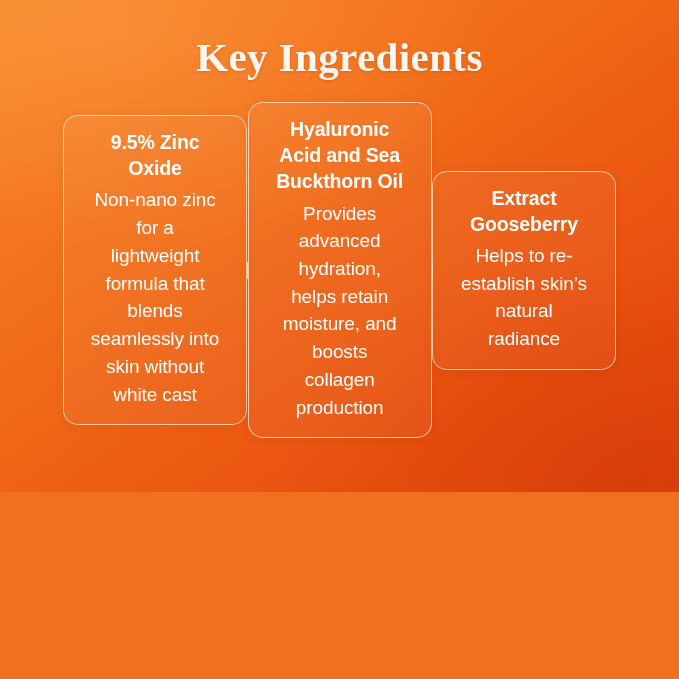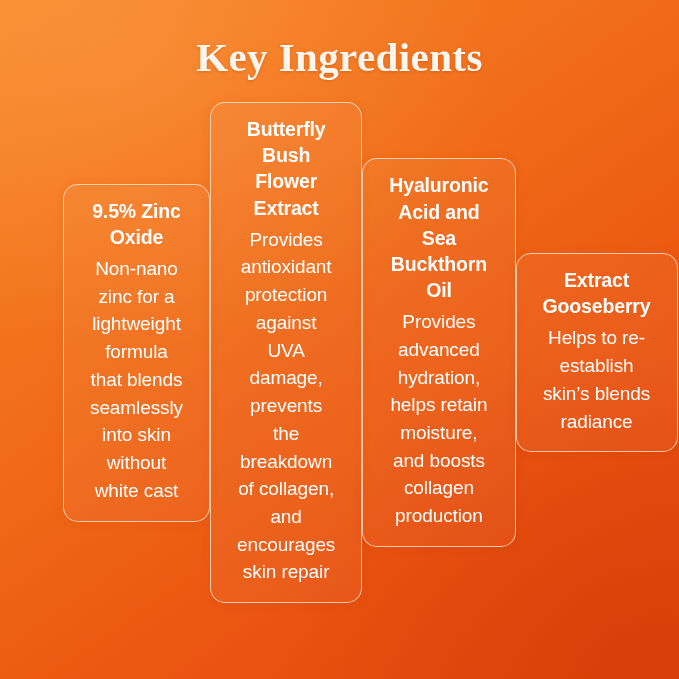--- a/index.html
+++ b/index.html
@@ -15,21 +15,21 @@
     font-family: "Liberation Sans", sans-serif;
     background: #F07020;
     position: relative;
   }
 
   
   .poster {
     position: absolute;
     inset: 0;
     width: 679px;
-    height: 679px;
+    height: 492px;
     background:
       linear-gradient(145deg,
         #F78B2E 0%,
         #F4781F 22%,
         #F06A18 42%,
         #EC5A12 62%,
         #E84E0E 80%,
         #E3430C 100%);
     display: flex;
     flex-direction: column;
@@ -113,33 +113,29 @@
 
   <div class="card-stack">
 
     <div class="card">
       <div class="card-title">9.5% Zinc Oxide</div>
       <div class="card-desc">Non-nano zinc for a lightweight formula that blends seamlessly into skin without white cast</div>
     </div>
 
     <div class="connector"></div>
 
-    <div class="card">
-      <div class="card-title">Butterfly Bush Flower Extract</div>
-      <div class="card-desc">Provides antioxidant protection against UVA damage, prevents the breakdown of collagen, and encourages skin repair</div>
-    </div>
 
     <div class="connector"></div>
 
     <div class="card">
       <div class="card-title">Hyaluronic Acid and Sea Buckthorn Oil</div>
       <div class="card-desc">Provides advanced hydration, helps retain moisture, and boosts collagen production</div>
     </div>
 
     <div class="connector"></div>
 
     <div class="card">
       <div class="card-title">Extract Gooseberry</div>
-      <div class="card-desc">Helps to re-establish skin’s blends radiance</div>
+      <div class="card-desc">Helps to re-establish skin’s natural radiance</div>
     </div>
 
   </div>
 </div>
 
 </body></html>

